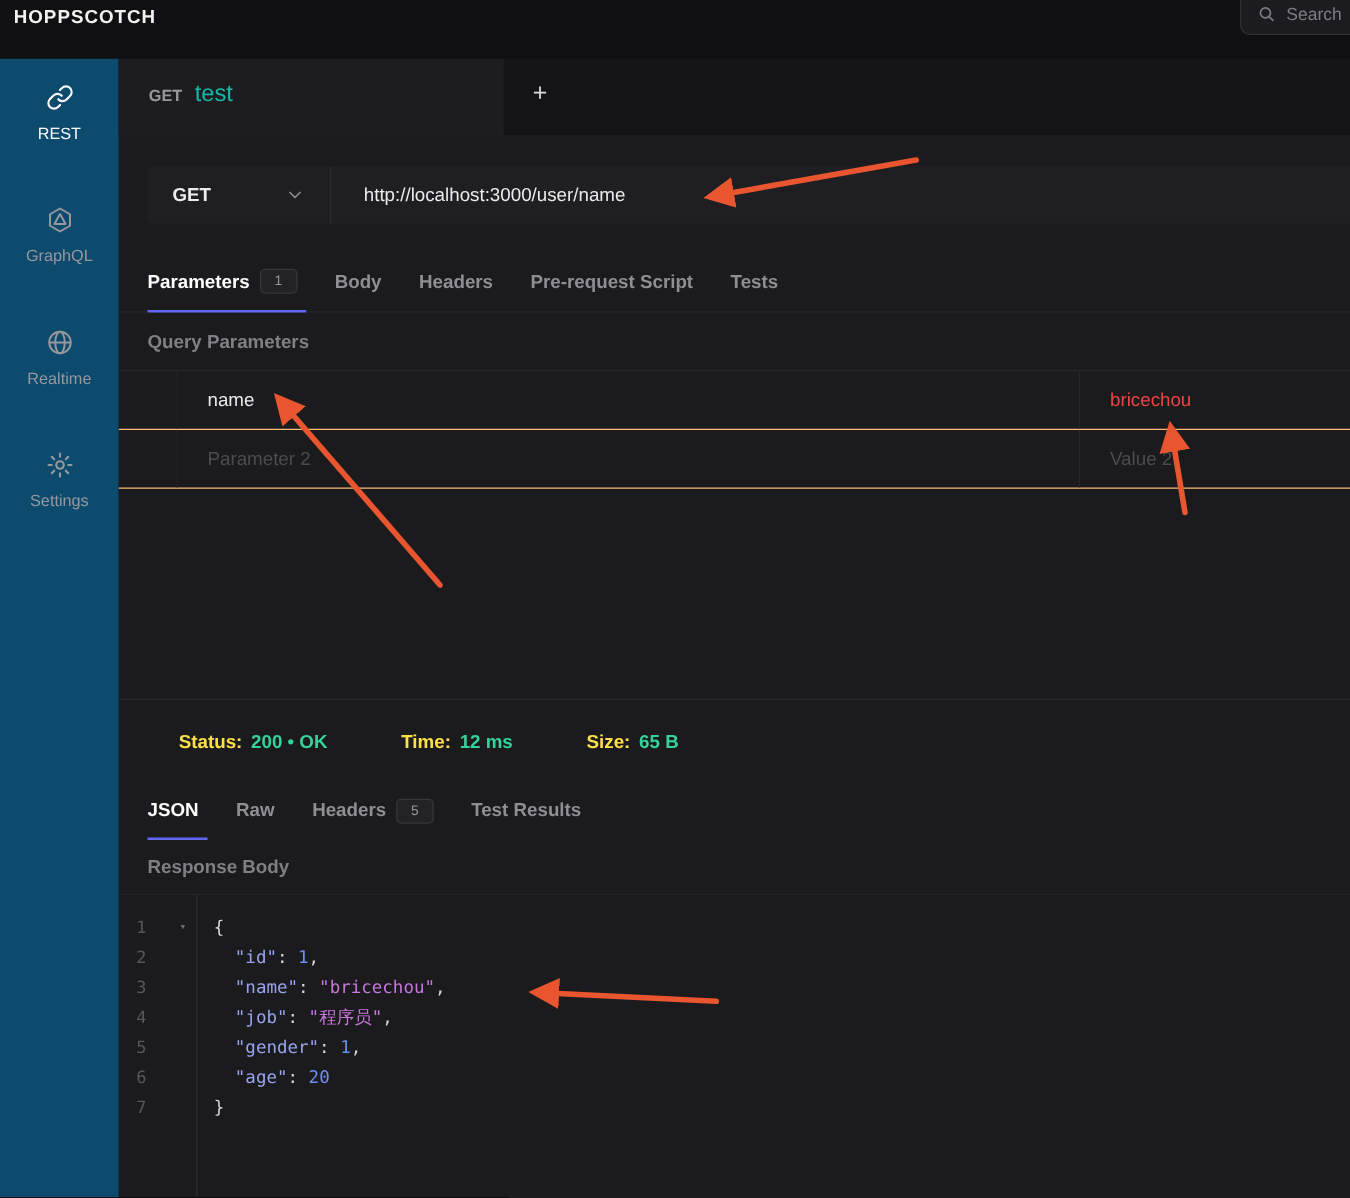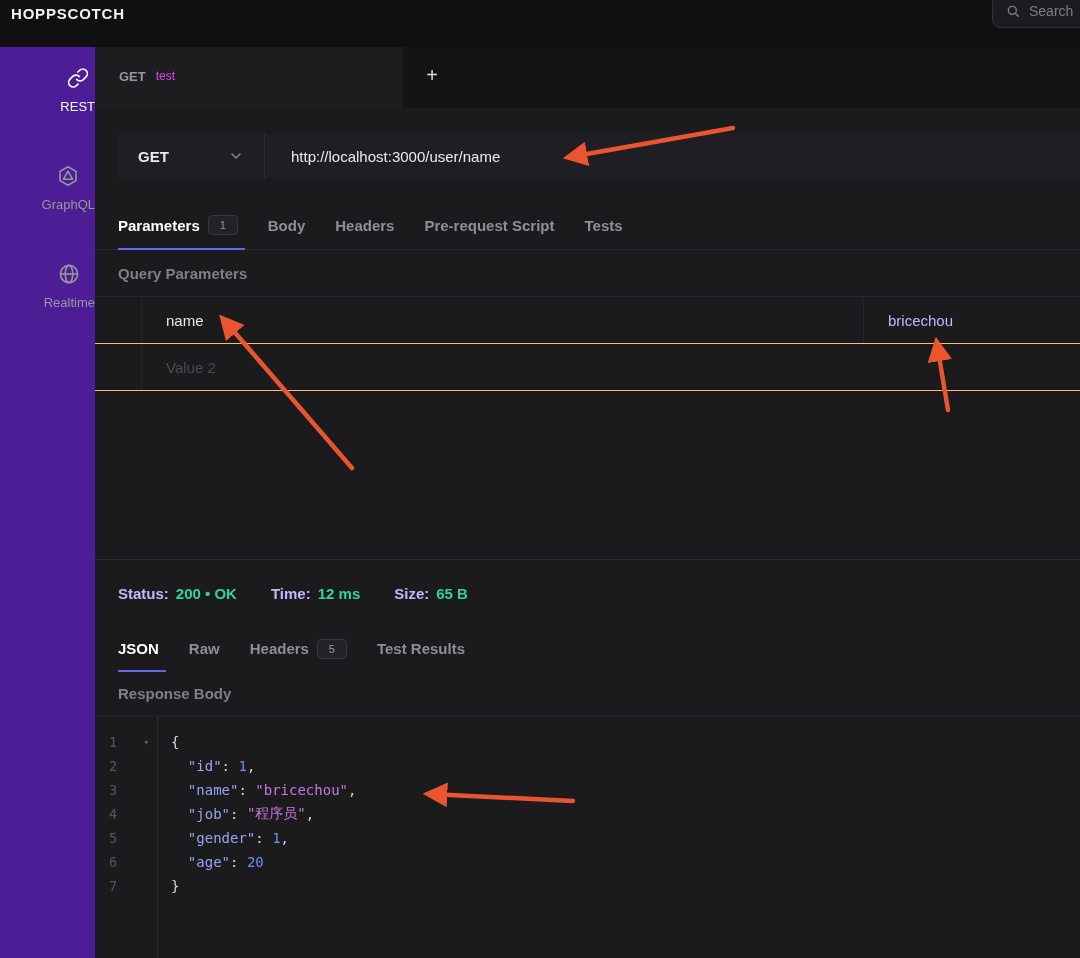--- a/index.html
+++ b/index.html
@@ -9,37 +9,37 @@
   
   .topbar{position:absolute;top:0;left:0;right:0;height:42px;background:#101012;z-index:3;
           display:flex;align-items:flex-start;padding:5px 11px 0;}
   .logo{font-size:15px;font-weight:bold;letter-spacing:.8px;color:#f2f2f2;cursor:pointer;}
   .searchbox{position:absolute;top:-6px;right:-148px;width:210px;height:32px;background:#1c1c20;
              border:1px solid #303036;border-radius:8px;display:flex;align-items:center;gap:8px;
              padding:0 12px;color:#7c7e84;font-size:14px;}
   .searchbox svg{width:16px;height:16px;flex-shrink:0;}
 
   
-  .sidebar{position:absolute;top:42px;left:0;bottom:0;width:95px;background:#4c1d95;
-           display:flex;flex-direction:column;padding-top:10px;gap:22px;align-items:flex-end;}
+  .sidebar{position:absolute;top:42px;left:0;bottom:0;width:95px;background:#0c4a6e;
+           display:flex;flex-direction:column;padding-top:10px;gap:22px;}
   .side-item{display:flex;flex-direction:column;align-items:center;gap:9px;padding:14px 0;
              color:#97989d;cursor:pointer;}
   .side-item.active{color:#fafafa;}
   .side-icon svg{width:24px;height:24px;display:block;}
   .side-label{font-size:13px;}
 
   
   .main{position:absolute;top:42px;left:95px;right:0;bottom:0;display:flex;flex-direction:column;
         background:#1b1b1e;}
 
   .tabstrip{height:66px;background:#141416;display:flex;flex-shrink:0;}
   .tab{width:260px;background:#1d1d20;border-top:2px solid var(--accent,#6366f1);display:flex;
        align-items:center;gap:10px;padding:0 24px;cursor:pointer;}
   .tab-method{font-size:13px;font-weight:bold;color:#97999e;}
-  .tab-title{font-size:12px;color:#d946ef;}
+  .tab-title{font-size:19px;color:#14b8a6;}
   .newtab{width:58px;display:flex;align-items:center;justify-content:center;font-size:20px;
           color:#d8d8da;background:transparent;border:none;cursor:pointer;}
 
   .reqrow{flex-shrink:0;padding:25px 0 0 23px;}
   .reqbar{height:46px;background:#1f1f23;border-radius:4px 0 0 4px;display:flex;}
   .method-btn{width:147px;display:flex;align-items:center;justify-content:space-between;
               padding:0 20px;background:none;border:none;border-right:1px solid #2c2c31;
               color:#ececee;font-size:15px;font-weight:bold;cursor:pointer;
               font-family:"Liberation Sans",sans-serif;}
   .method-btn svg{width:16px;height:16px;color:#8b8d92;}
@@ -59,31 +59,31 @@
          display:flex;align-items:center;justify-content:center;}
 
   .section-label{height:46px;flex-shrink:0;display:flex;align-items:center;padding-left:23px;
                  font-size:15px;font-weight:bold;color:#7e8085;}
 
   .param-table{flex-shrink:0;border-top:1px solid #27272b;}
   .prow{height:46px;display:flex;border-bottom:1px solid #fdba74;font-size:15px;}
   .pgutter{width:46px;border-right:1px solid #232327;flex-shrink:0;}
   .pkey{flex:1;display:flex;align-items:center;padding-left:24px;border-right:1px solid #27272b;
         color:#e9e9ea;cursor:text;}
-  .pval{width:192px;display:flex;align-items:center;padding-left:24px;color:#c4b5fd;cursor:text;
+  .pval{width:192px;display:flex;align-items:center;padding-left:24px;color:#ef4444;cursor:text;
         flex-shrink:0;}
   .prow.ph .pkey,.prow.ph .pval{color:#4b4c50;}
 
   .spacer{flex:1;}
 
   .response{height:398px;flex-shrink:0;border-top:1px solid #2b2b30;display:flex;
             flex-direction:column;}
   .resp-meta{height:66px;display:flex;align-items:center;padding-left:23px;gap:34px;flex-shrink:0;}
   .meta-item{display:flex;gap:7px;font-size:15px;font-weight:bold;}
-  .meta-label{color:#c4b5fd;}
+  .meta-label{color:#fde047;margin-left:25px;}
   .meta-value{color:var(--success,#34d399);}
   .resp-tabs{height:45px;display:flex;align-items:stretch;padding-left:23px;flex-shrink:0;}
   .rb-label{height:44px;}
 
   .editor{flex:1;border-top:1px solid #232327;display:flex;
           font-family:"DejaVu Sans Mono","Liberation Mono",monospace;font-size:14px;overflow:hidden;}
   .gutter{width:62px;border-right:1px solid #2c2c31;padding-top:14px;flex-shrink:0;color:#56575c;}
   .gline{height:24px;display:flex;align-items:center;justify-content:space-between;
          padding:0 8px 0 14px;}
   .gnum{font-size:13.5px;}
@@ -135,20 +135,29 @@
       <div class="side-item">
         <span class="side-icon">
           <svg viewBox="0 0 24 24" fill="none" stroke="currentColor" stroke-width="1.6">
             <circle cx="12" cy="12" r="8.6"></circle>
             <ellipse cx="12" cy="12" rx="3.8" ry="8.6"></ellipse>
             <path d="M3.4 12h17.2"></path>
           </svg>
         </span>
         <span class="side-label">Realtime</span>
       </div>
+      <div class="side-item">
+        <span class="side-icon">
+          <svg viewBox="0 0 24 24" fill="none" stroke="currentColor" stroke-width="1.7" stroke-linecap="round">
+            <circle cx="12" cy="12" r="3"></circle>
+            <path d="M12 2.8v2.6M12 18.6v2.6M2.8 12h2.6M18.6 12h2.6M5.5 5.5l1.9 1.9M16.6 16.6l1.9 1.9M18.5 5.5l-1.9 1.9M7.4 16.6l-1.9 1.9"></path>
+          </svg>
+        </span>
+        <span class="side-label">Settings</span>
+      </div>
     </nav>
 
   <main class="main">
 
     <div class="tabstrip">
       <div class="tab">
         <span class="tab-method">GET</span>
         <span class="tab-title">test</span>
       </div>
       <button class="newtab">+</button>
@@ -188,20 +197,21 @@
     <div class="section-label">Query Parameters</div>
 
     <div class="param-table" id="param-table">
         <div class="prow">
           <div class="pgutter"></div>
           <div class="pkey">name</div>
           <div class="pval">bricechou</div>
         </div>
         <div class="prow ph">
           <div class="pgutter"></div>
+          <div class="pkey">Parameter 2</div>
           <div class="pval">Value 2</div>
         </div>
       </div>
 
     <div class="spacer"></div>
 
     <section class="response">
       <div class="resp-meta" id="resp-meta">
           <div class="meta-item">
             <span class="meta-label">Status:</span>

